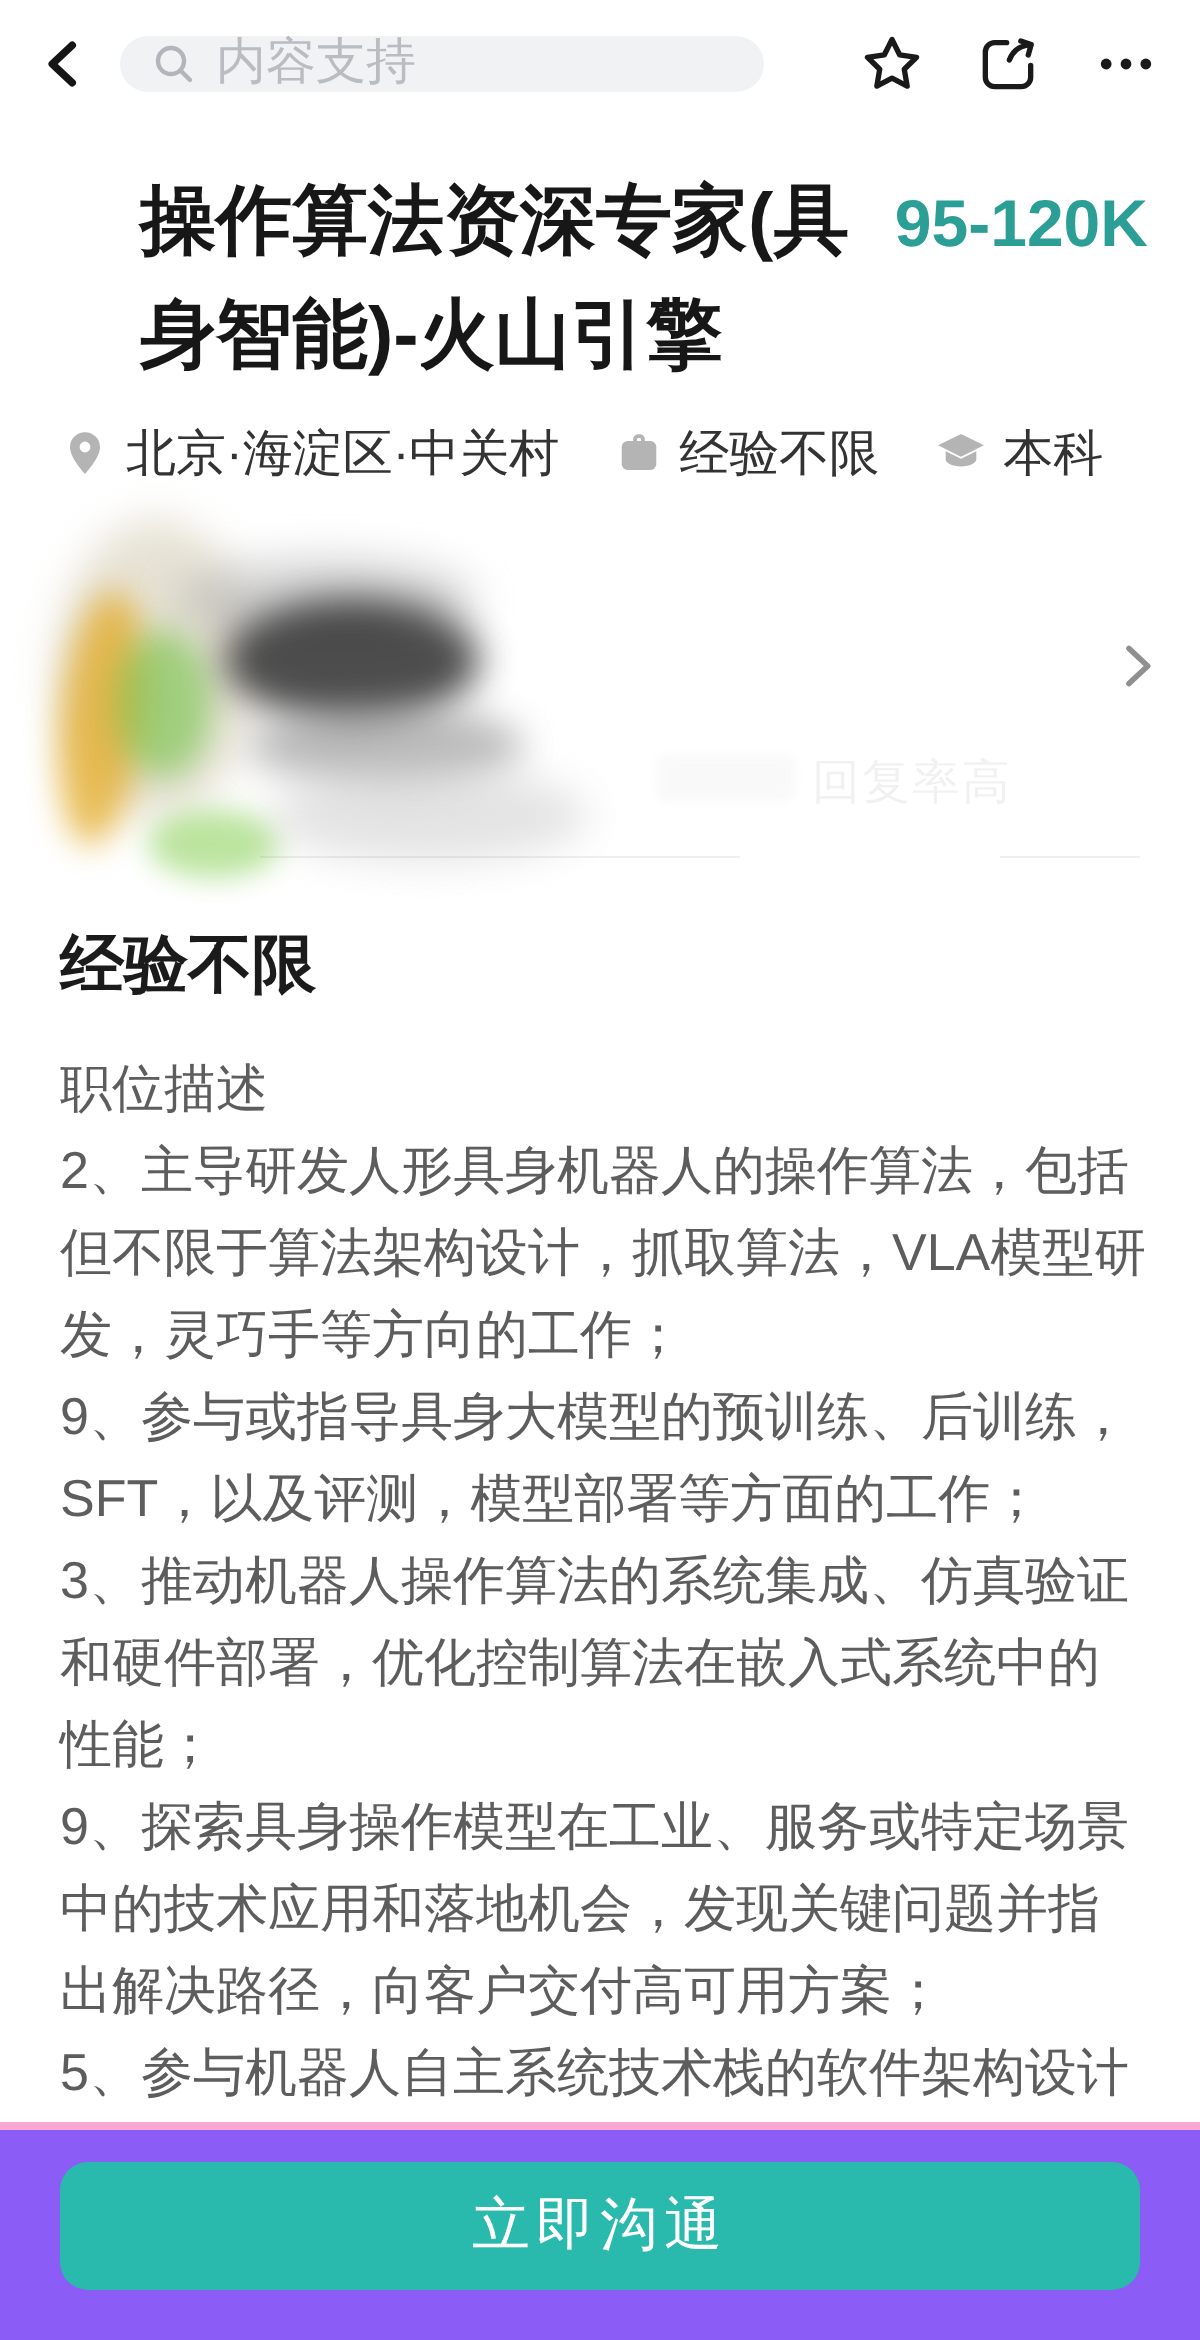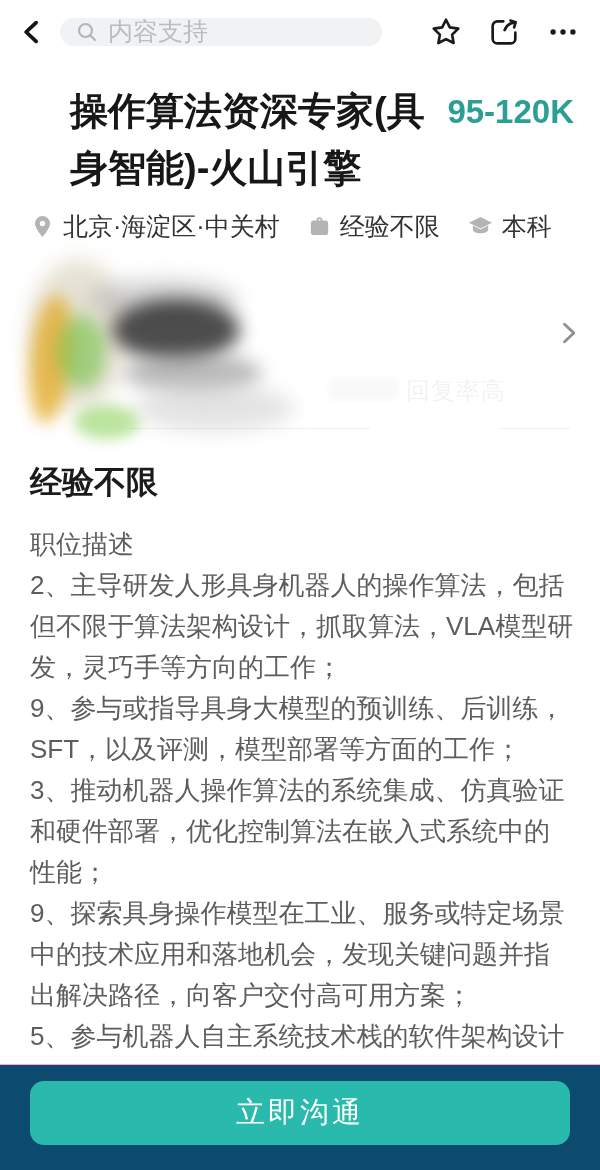--- a/index.html
+++ b/index.html
@@ -48,21 +48,21 @@
   .faint-line1 { position:absolute; left:130px; top:171px; width:240px; height:1px; background:rgba(0,0,0,.06); }
   .faint-line2 { position:absolute; left:500px; top:171px; width:70px;  height:1px; background:rgba(0,0,0,.06); }
   .card-chevron { position:absolute; right:18px; top:62px; }
 
   
   .details { padding:27px 26px 0 30px; }
   .details-heading { margin:0 0 20px; font-size:32px; line-height:44px; font-weight:bold; color:#1b1b1b; }
   .desc p { margin:0; font-size:26px; line-height:41px; color:#5d5d5d; }
 
   
-  .footer { position:absolute; left:0; right:0; bottom:0; background:#0c4a6e; border-top:1px solid #f9a8d4; padding:16px 30px 25px; }
+  .footer { position:absolute; left:0; right:0; bottom:0; background:#8b5cf6; border-top:4px solid #f9a8d4; padding:16px 30px 25px; }
   .cta-button {
     width:100%; height:64px; border:none; border-radius:14px;
     background:#2ab9ad; color:#ffffff; font-size:29px; letter-spacing:3px;
     font-family:"Liberation Sans", sans-serif;
     display:flex; align-items:center; justify-content:center; cursor:pointer;
   }
 </style>
 </head>
 <body>
 

